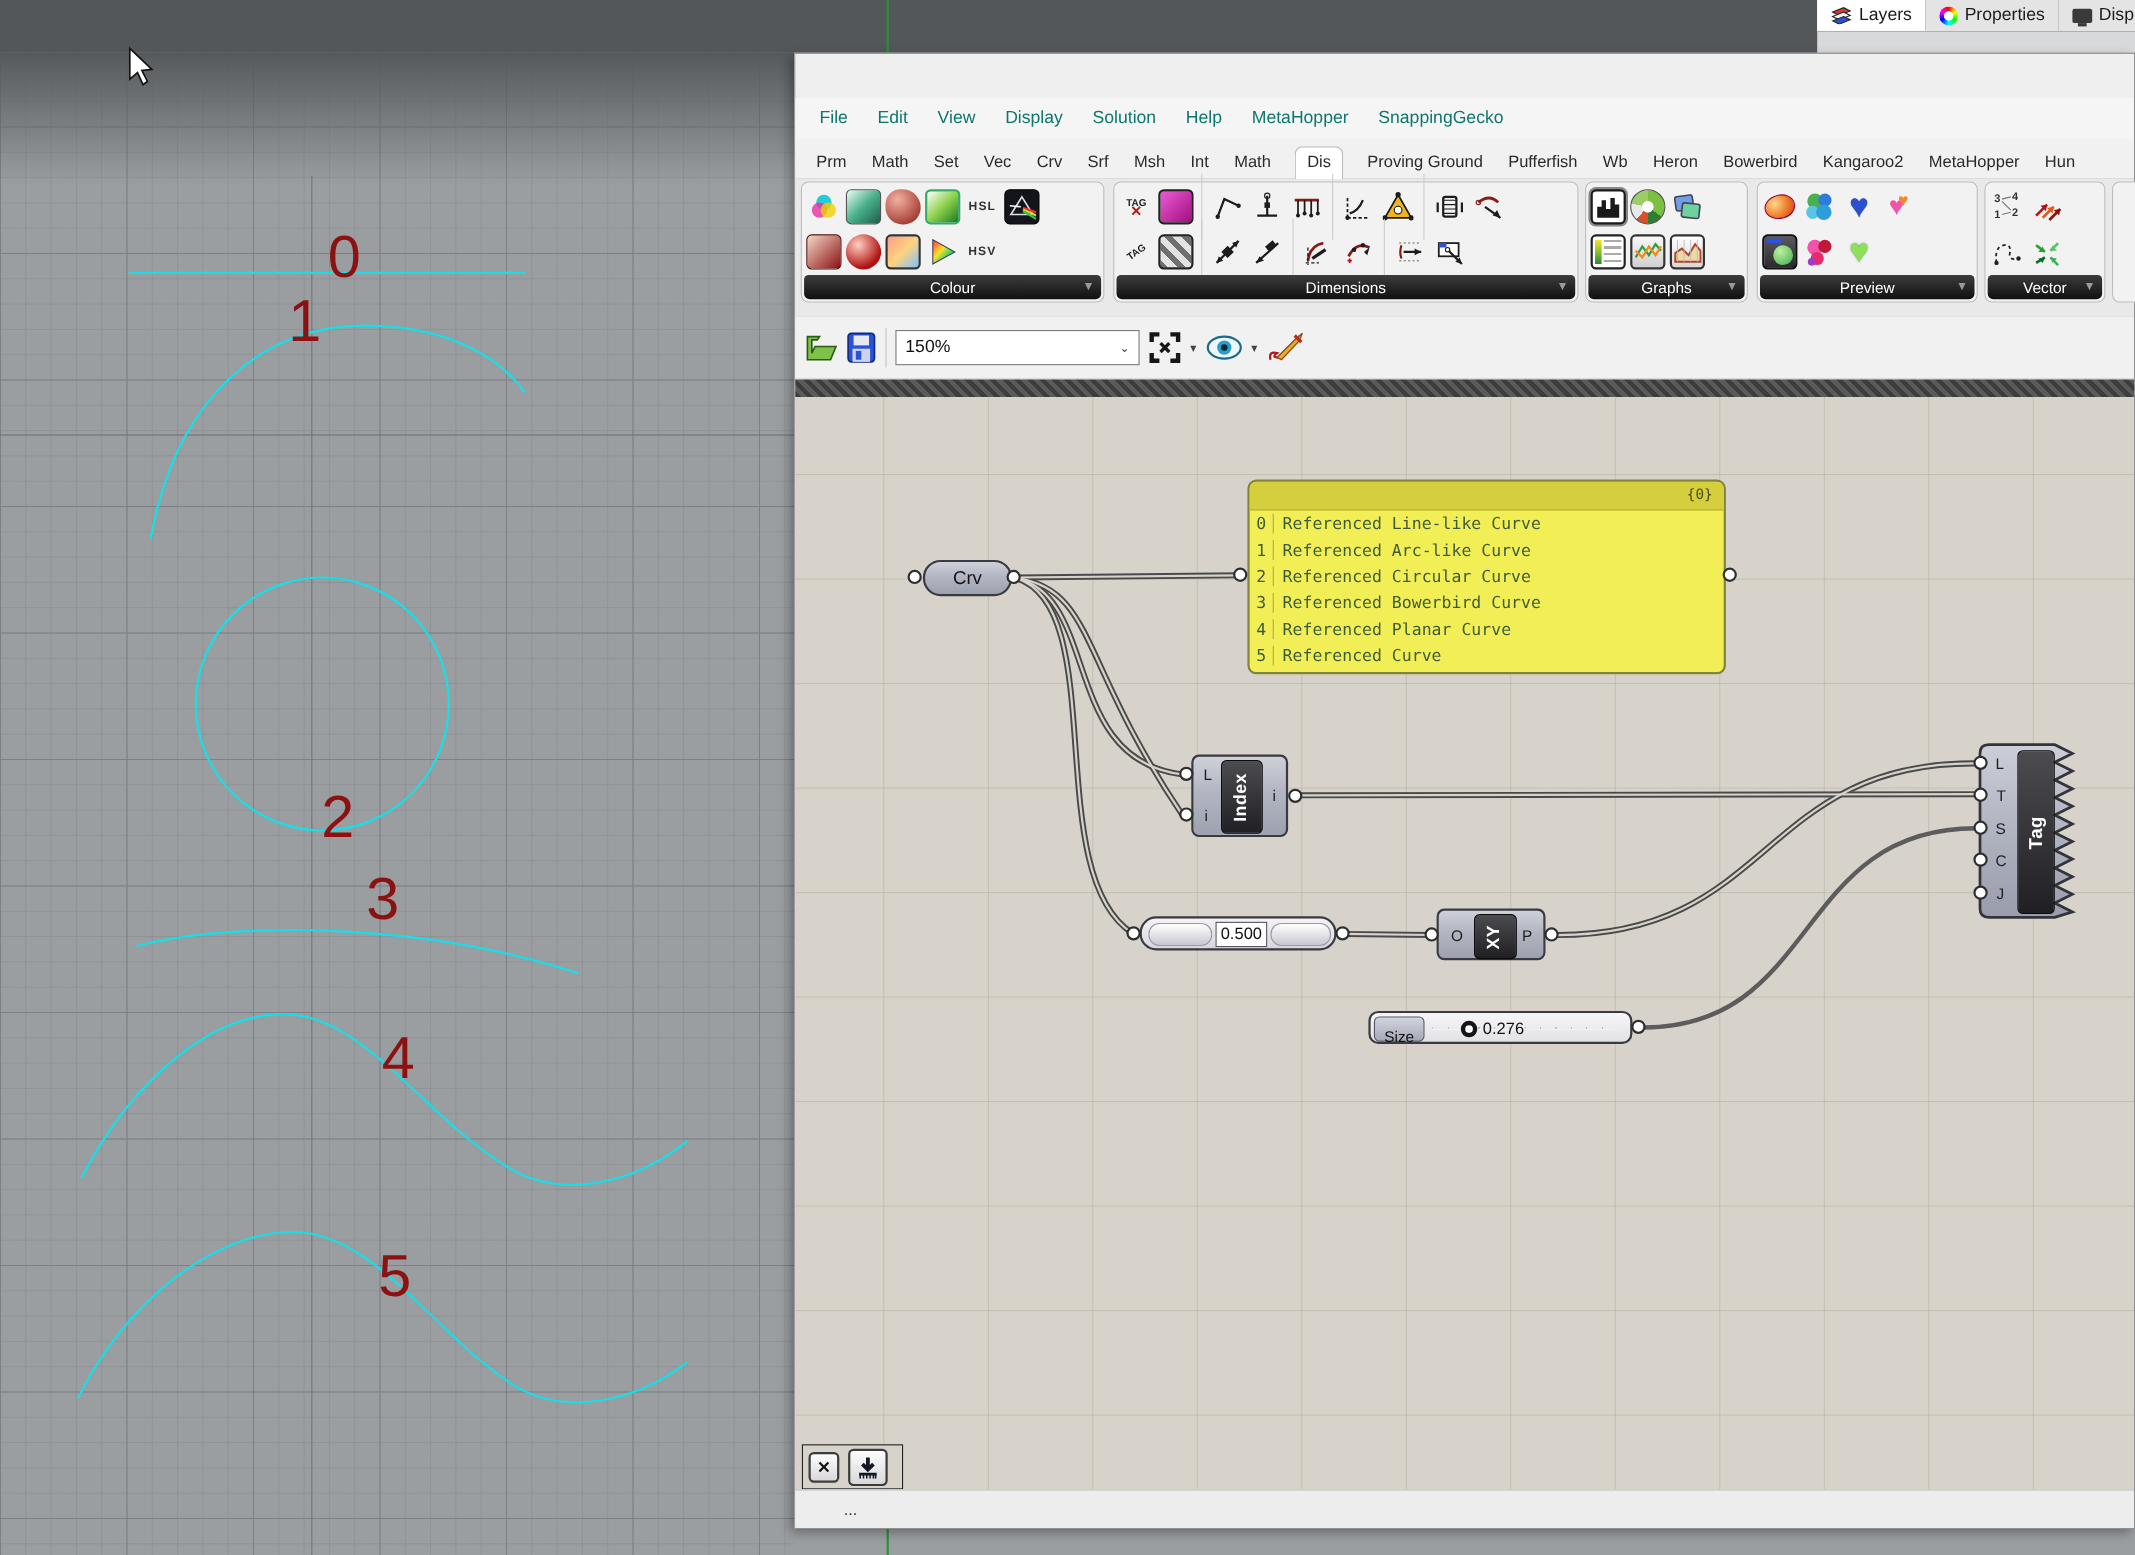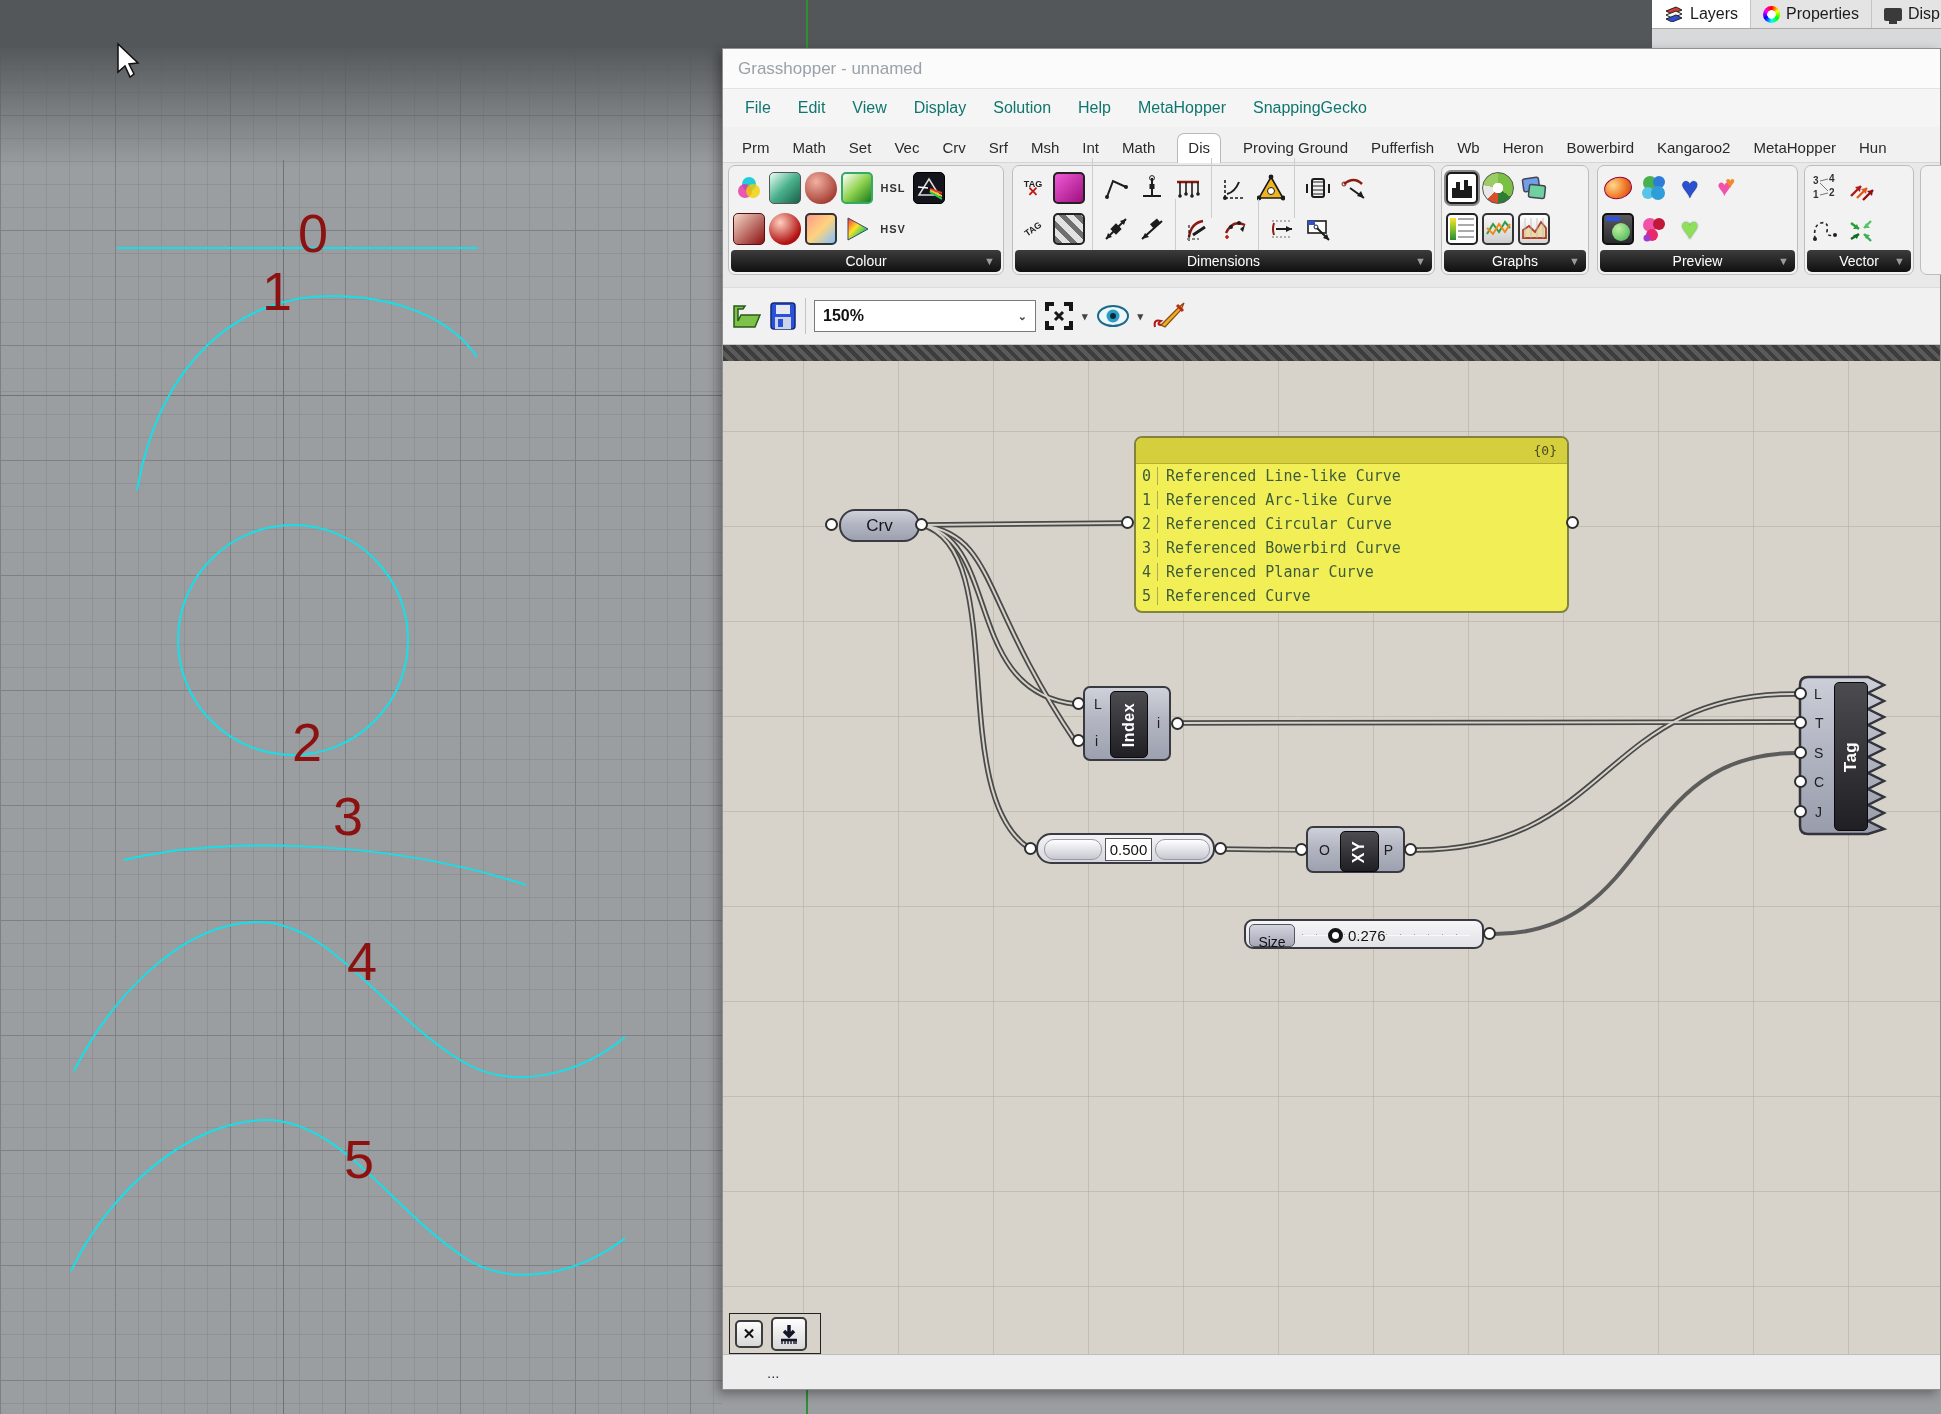--- a/index.html
+++ b/index.html
@@ -62,21 +62,21 @@
     background:linear-gradient(180deg,#3c3c3c,#101010);color:#fff;font-size:14px;
     display:flex;align-items:center;justify-content:center;}
   .sect .bar .dn{position:absolute;right:6px;color:#9a9a9a;font-size:11px;}
   .ic{width:32px;height:32px;border-radius:5px;display:flex;align-items:center;justify-content:center;
     font-weight:bold;font-size:10px;color:#222;box-sizing:border-box;}
   .vsep{width:1px;height:60px;background:#cdcdcd;margin:0 3px;}
   .txtic{font-size:11px;letter-spacing:1px;color:#333;}
 
   
   #gh-ctb{left:0;top:238px;width:100%;height:58px;background:#f1f1f1;border-top:1px solid #dcdcdc;
-    border-bottom:1px solid #c9c9c9;display:flex;align-items:center;padding-left:8px;box-sizing:border-box;gap:8px;font-weight:bold;}
+    border-bottom:1px solid #c9c9c9;display:flex;align-items:center;padding-left:8px;box-sizing:border-box;gap:8px;}
   #zoomsel{width:204px;height:30px;background:#fff;border:1px solid #7a7a7a;display:flex;
     align-items:center;justify-content:space-between;padding:0 8px;font-size:16px;color:#111;}
   .caret{font-size:11px;color:#444;}
   #hatch{left:0;top:296px;width:100%;height:16px;
     background:repeating-linear-gradient(45deg,#3d3d3d 0 4px,#5a5a5a 4px 8px);}
 
   
   #gh-canvas{left:0;top:312px;width:100%;height:993px;overflow:hidden;background-color:#d7d3ca;
     background-image:linear-gradient(rgba(178,173,160,.55) 1px,transparent 1px),
       linear-gradient(90deg,rgba(178,173,160,.55) 1px,transparent 1px);
@@ -169,23 +169,20 @@
       </div>
       <div class="rh-tab">
         <span class="monitor"></span>
         <span>Disp</span>
       </div>
     </div>
   </div>
 
   <div class="abs" id="gh">
 
-    <div class="abs" id="gh-title">
-      <span>Grasshopper - unnamed</span>
-    </div>
 
     <div class="abs" id="gh-menu">
       <span class="menu-item">File</span>
       <span class="menu-item">Edit</span>
       <span class="menu-item">View</span>
       <span class="menu-item">Display</span>
       <span class="menu-item">Solution</span>
       <span class="menu-item">Help</span>
       <span class="menu-item">MetaHopper</span>
       <span class="menu-item">SnappingGecko</span>

